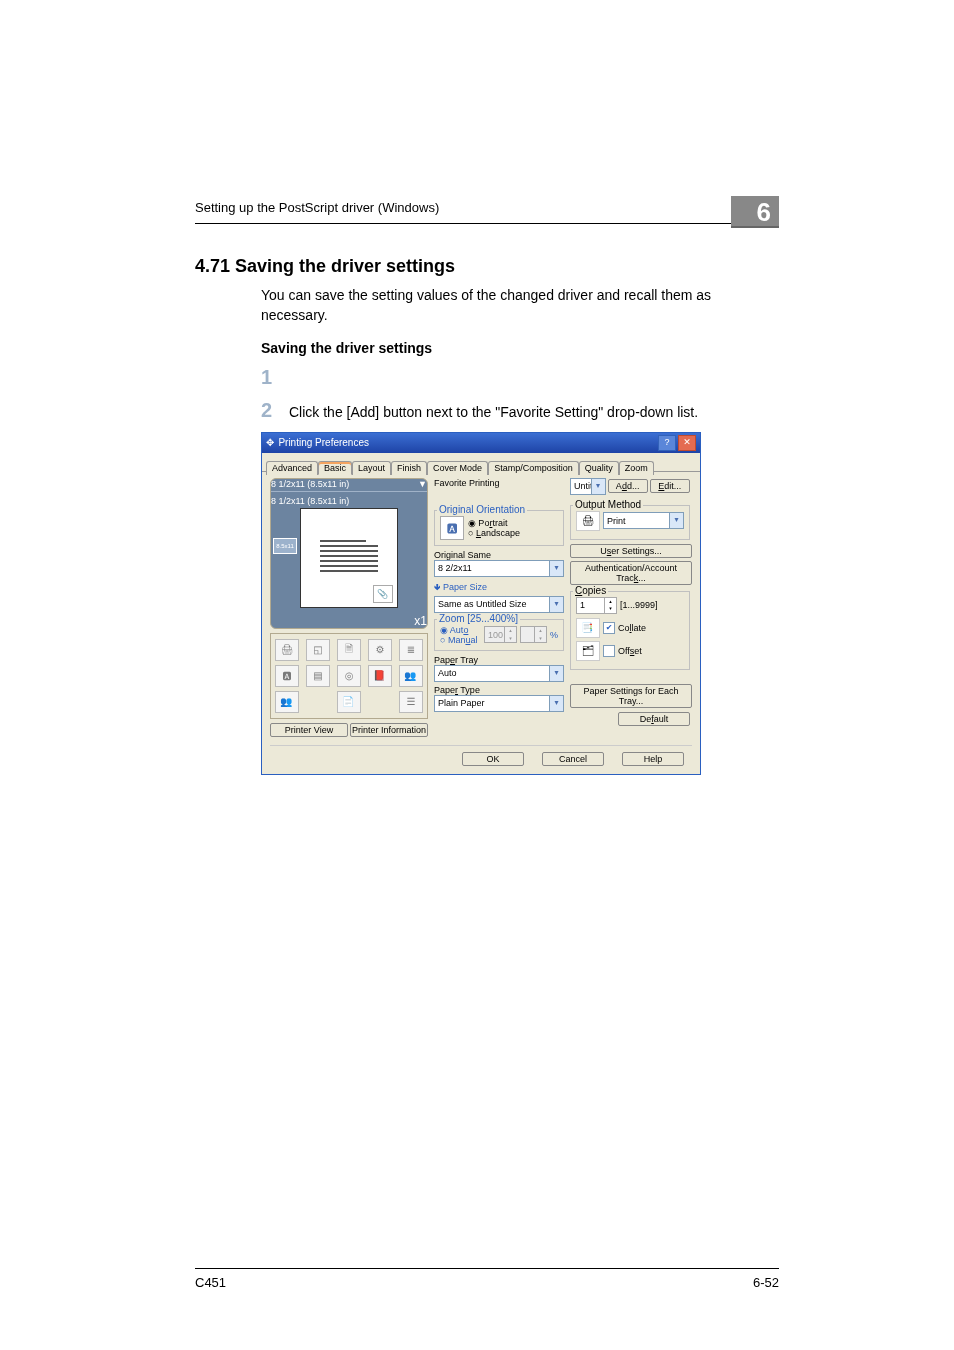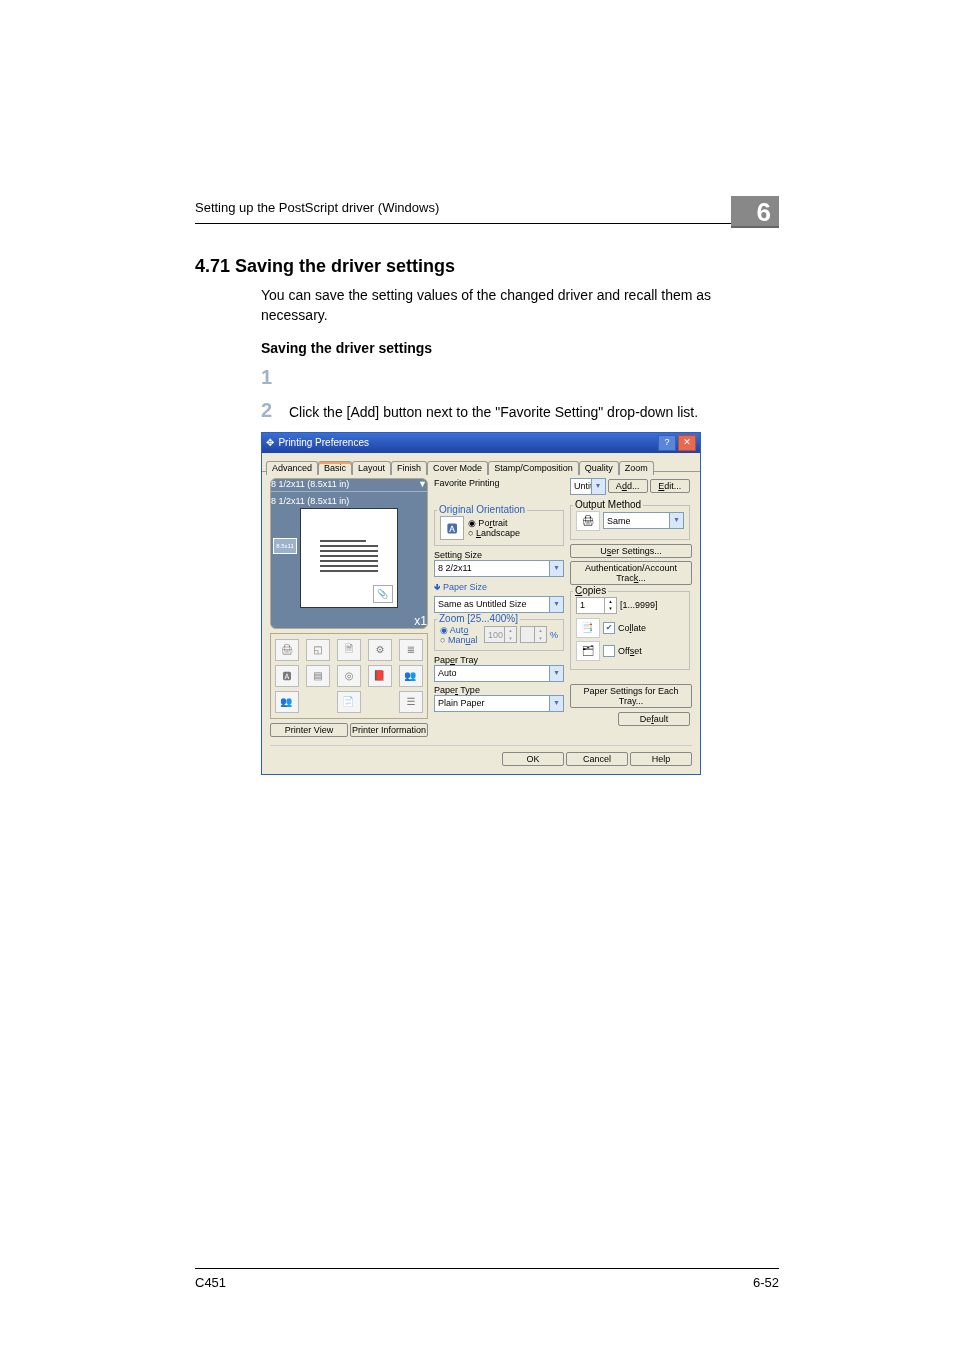--- a/index.html
+++ b/index.html
@@ -303,22 +303,22 @@
     border: 1px solid #ccc;
     background:#fff;
     font-size:10px;
   }
   .cbox {
     width:10px; height:10px; border:1px solid #7f9db9; background:#fff; display:inline-flex; align-items:center; justify-content:center; font-size:8px; color:#2a5fc0;
   }
   .footer-btns {
     display:flex;
     justify-content:flex-end;
-    gap:2px;
-    padding:6px 8px 8px 8px;
+    gap:18px;
+    padding:6px 16px 8px 8px;
   }
   .dlg-footer-rule {
     border-top:1px solid #ccc;
     margin:0 8px;
   }
   .dlg-right-default{
     display:flex; justify-content:flex-end; margin-top:4px;
   }
   .page-footer {
     position: absolute;
@@ -430,21 +430,21 @@
             <span class="legend">Original Orientation</span>
             <div style="display:flex; align-items:center;">
               <span class="iconorient">🅰</span>
               <div>
                 <div>◉ <span class="ul" style="text-decoration:none;">P</span><span>o<span class="ul">r</span>trait</span></div>
                 <div>○ <span class="ul">L</span>andscape</div>
               </div>
             </div>
           </div>
 
-          <div class="lbl">Setting Size</div>
+          <div class="lbl">Original Same</div>
           <div class="combo">
             <span>8 2/2x11</span>
             <span class="arrow">▾</span>
           </div>
 
           <div class="lbl" style="color:#2a5fc0; margin-top:3px;">🢃 <span>Paper Size</span></div>
           <div class="combo">
             <span>Same as Untitled Size</span>
             <span class="arrow">▾</span>
           </div>
@@ -493,21 +493,21 @@
             </div>
             <div class="winbtn sm"><span>A<span class="ul">d</span>d...</span></div>
             <div class="winbtn sm"><span class="ul">E</span>dit...</div>
           </div>
 
           <div class="grpbox" style="margin-top:10px;">
             <span class="legend">Output Method</span>
             <div class="row">
               <span class="ico-sm">🖨</span>
               <div class="combo">
-                <span>Same</span>
+                <span>Print</span>
                 <span class="arrow">▾</span>
               </div>
             </div>
           </div>
 
           <div class="winbtn" style="width:100%; margin-bottom:3px;">U<span class="ul">s</span>er Settings...</div>
           <div class="winbtn" style="width:100%;">Authentication/Account Trac<span class="ul">k</span>...</div>
 
           <div class="grpbox" style="margin-top:6px;">
             <span class="legend"><span class="ul">C</span>opies</span>

